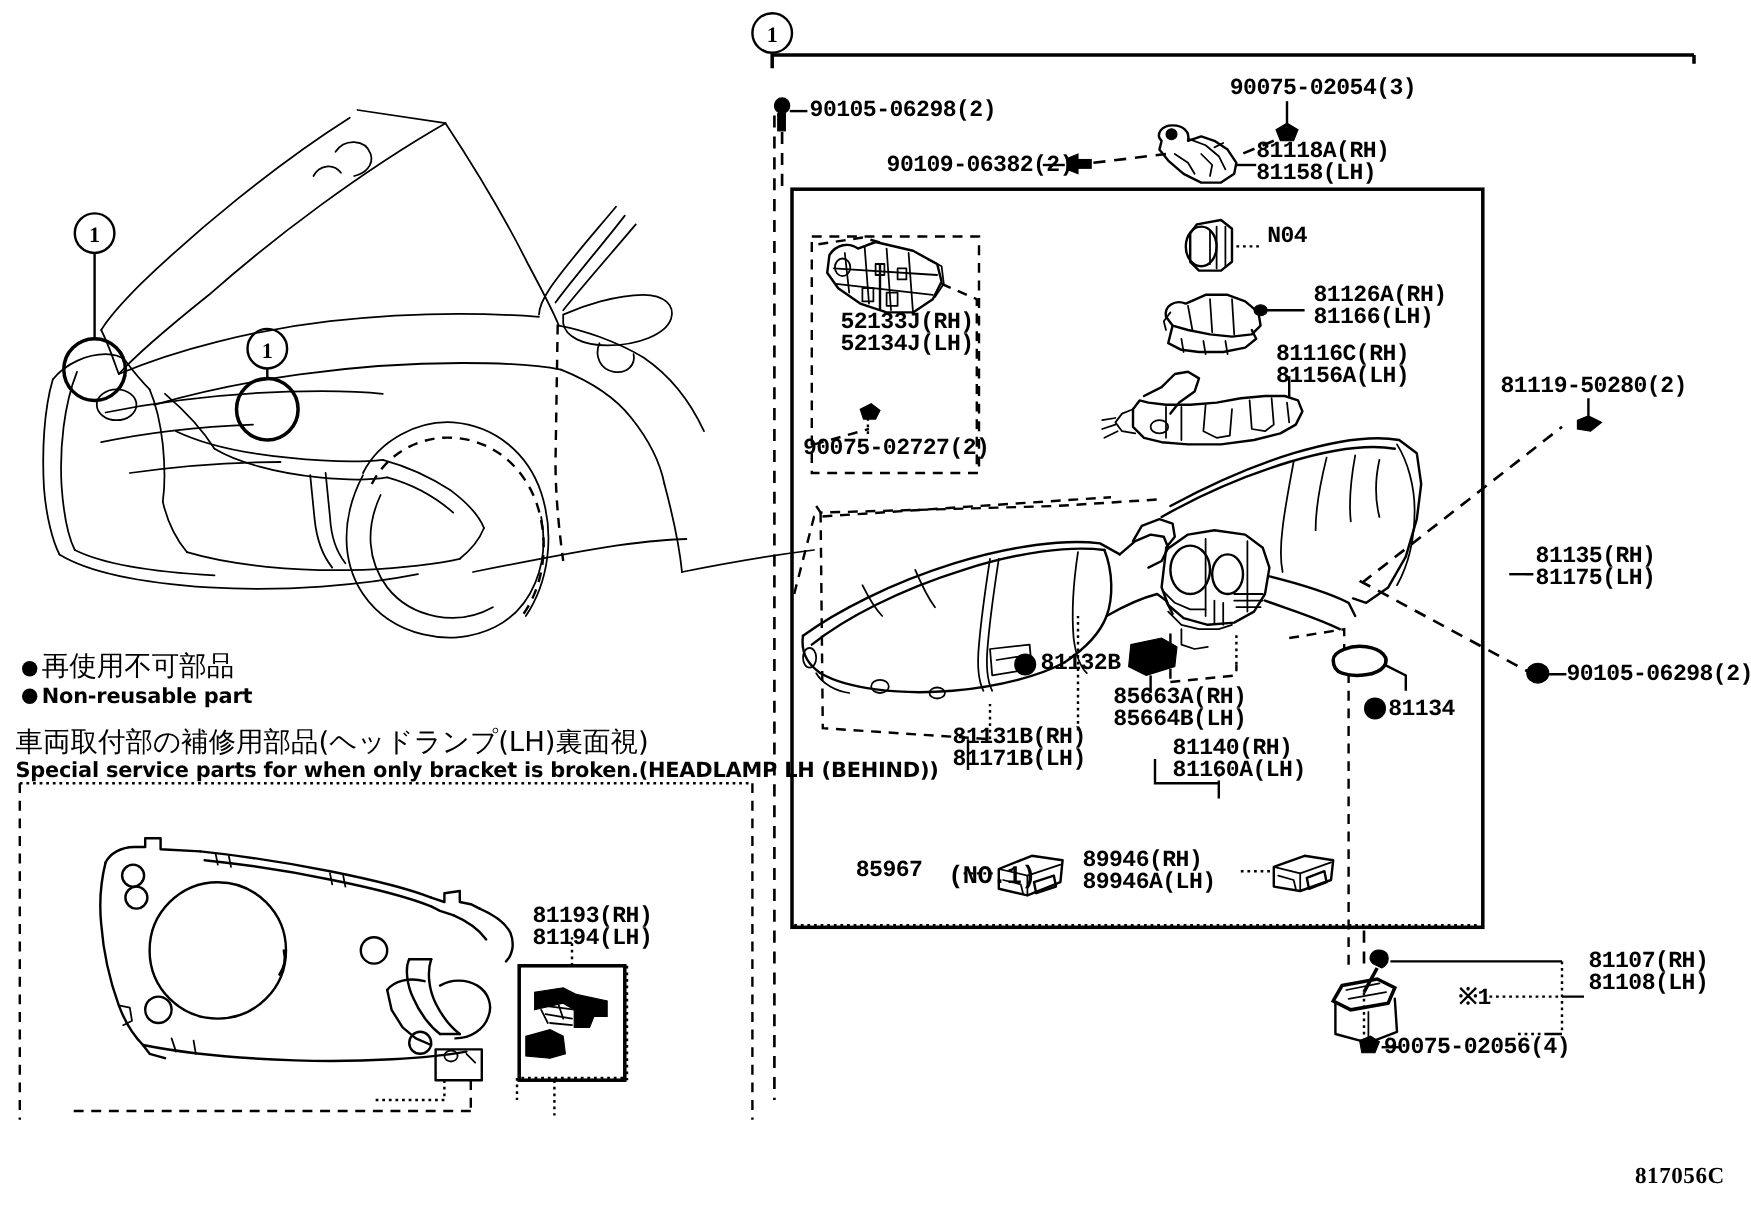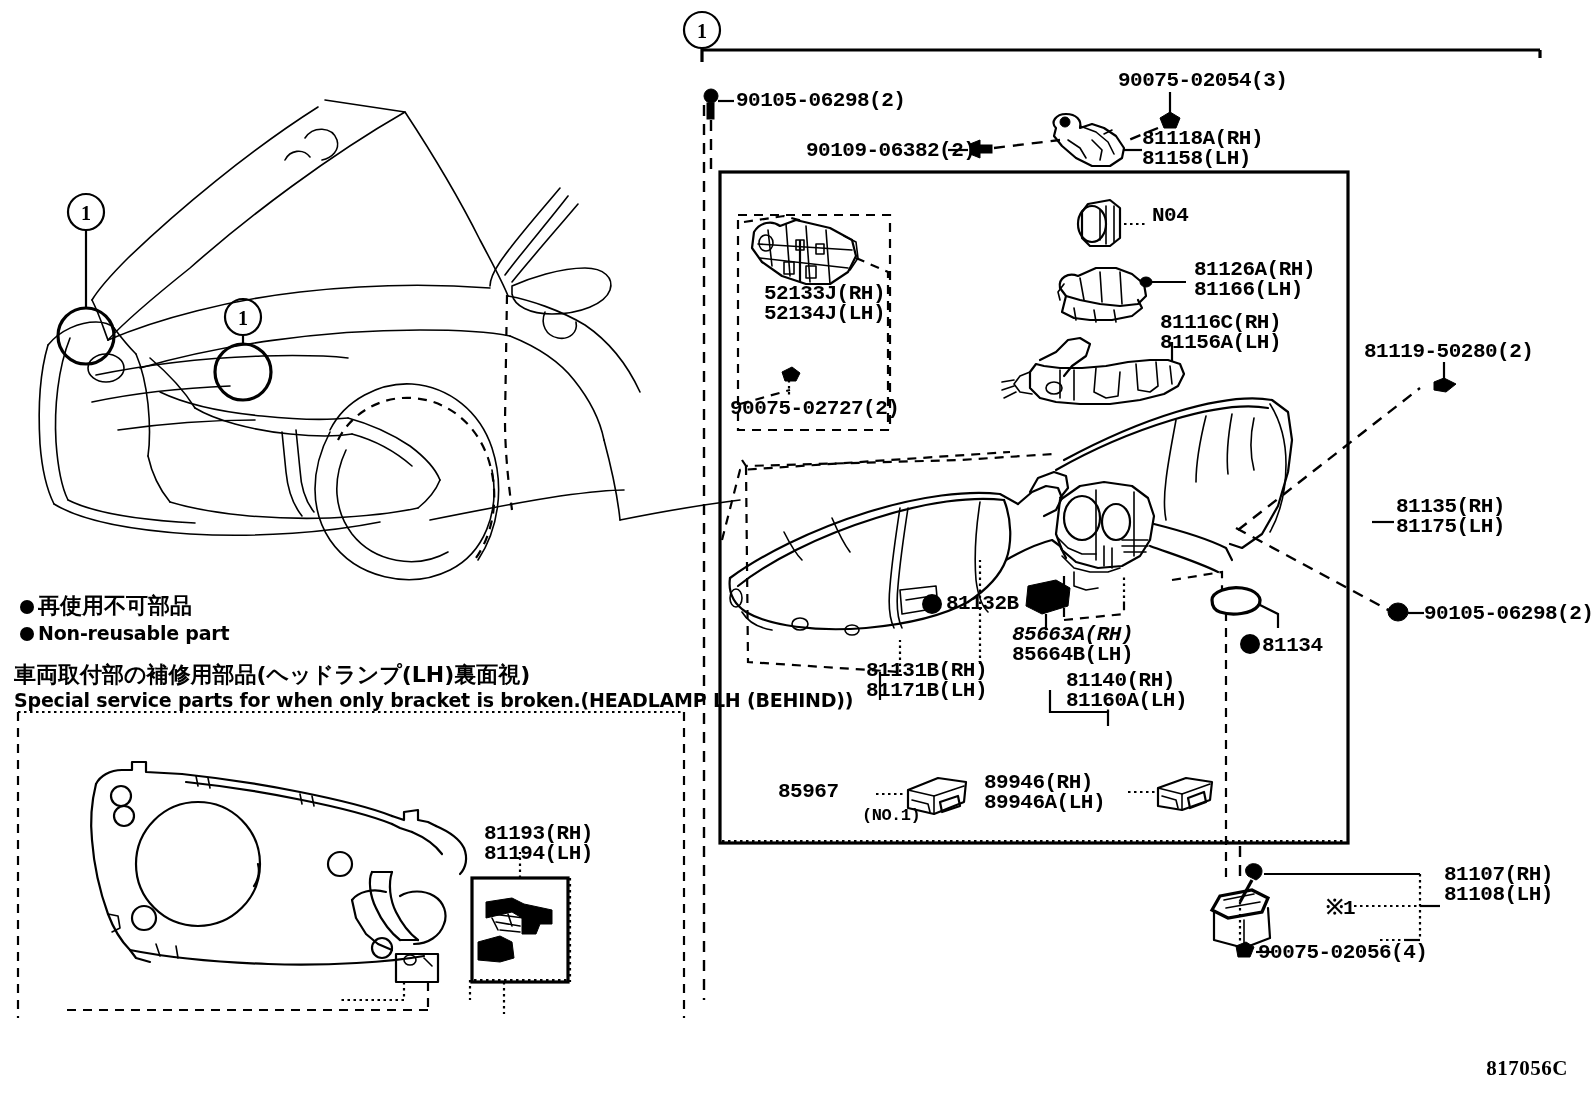--- a/index.html
+++ b/index.html
@@ -40,33 +40,32 @@
   }
   .lbl.mono {
     font-family: "Liberation Mono", "DejaVu Sans Mono", monospace;
     font-weight: bold;
     font-size: 21px;
     line-height: 26px;
     letter-spacing: -0.5px;
   }
   .lbl.jp {
     font-family: "DejaVu Sans", sans-serif;
-    font-weight: bold;
-    font-size: 22px;
+    font-weight: normal;
+    font-size: 25px;
     letter-spacing: 0px;
   }
   .lbl.sans {
     font-family: "DejaVu Sans", sans-serif;
     font-weight: bold;
     font-size: 19px;
     letter-spacing: -0.2px;
   }
   .lbl.small {
-    font-size: 17px;
-    margin-top: 19px;
+    font-size: 23px;
   }
   .dot {
     display: inline-block;
     width: 14px;
     height: 14px;
     border-radius: 50%;
     background: #000;
     vertical-align: -1px;
     margin-right: 4px;
   }
@@ -484,21 +483,21 @@
 
   <div class="lbl mono" style="left:1364px; top:339px;">81119-50280(2)</div>
   <div class="lbl mono" style="left:1396px; top:494px;">81135(RH)</div>
   <div class="lbl mono" style="left:1396px; top:514px;">81175(LH)</div>
   <div class="lbl mono" style="left:1424px; top:601px;">90105-06298(2)</div>
 
   <div class="lbl mono" style="left:946px; top:591px;">81132B</div>
   <div class="lbl mono" style="left:866px; top:658px;">81131B(RH)</div>
   <div class="lbl mono" style="left:866px; top:678px;">81171B(LH)</div>
 
-  <div class="lbl mono" style="left:1012px; top:622px;font-style:italic;">85663A(RH)</div>
+  <div class="lbl mono" style="left:1012px; top:622px;">85663A(RH)</div>
   <div class="lbl mono" style="left:1012px; top:642px;">85664B(LH)</div>
 
   <div class="lbl mono" style="left:1066px; top:668px;">81140(RH)</div>
   <div class="lbl mono" style="left:1066px; top:688px;">81160A(LH)</div>
 
   <div class="lbl mono" style="left:1262px; top:633px;">81134</div>
 
   <div class="lbl mono" style="left:778px; top:779px;">85967</div>
   <div class="lbl mono small" style="left:862px; top:784px;">(NO.1)</div>
   <div class="lbl mono" style="left:984px; top:770px;">89946(RH)</div>

